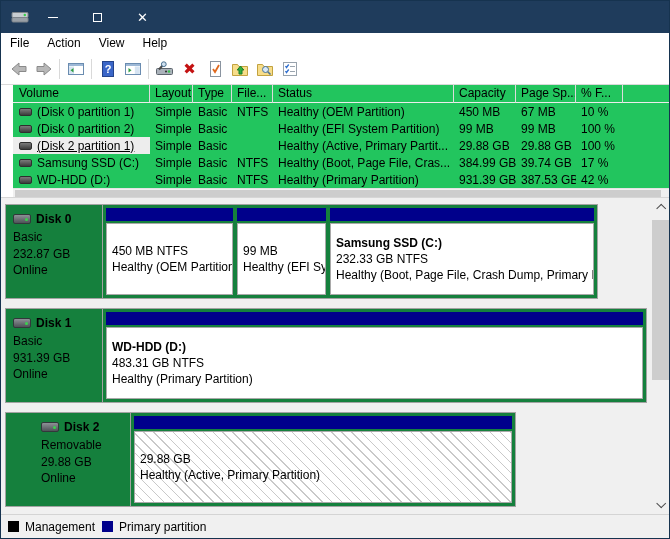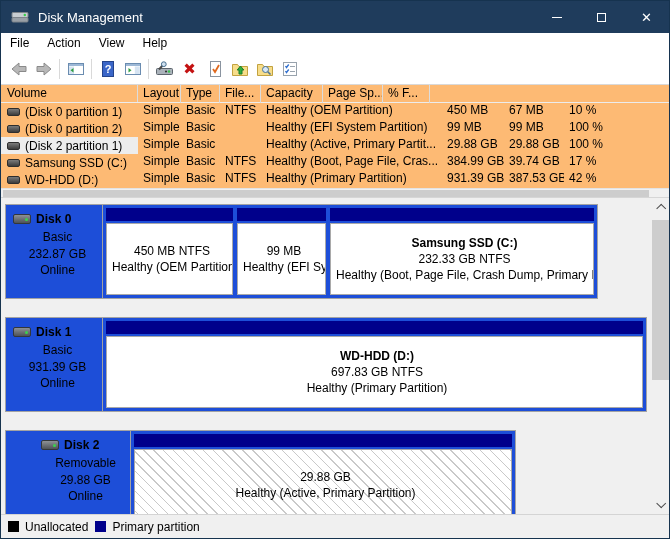--- a/index.html
+++ b/index.html
@@ -21,39 +21,39 @@
   .menubar { height:21px; background:#fff; display:flex; align-items:center; flex-shrink:0; }
   .menu-item { padding:0 9px; line-height:21px; }
 
   
   .toolbar { height:31px; background:#fff; border-bottom:1px solid #d9d9d9; display:flex; align-items:center; padding-left:5px; flex-shrink:0; }
   .tool-btn { width:25px; height:24px; display:flex; align-items:center; justify-content:center; }
   .tool-sep { width:1px; height:20px; background:#d9d9d9; margin:0 3px; }
   .x-glyph { color:#c41212; font-weight:bold; font-size:15px; font-family:"DejaVu Sans", sans-serif; }
 
   
-  .volume-pane { flex-shrink:0; background:#fdba74; }
+  .volume-pane { flex-shrink:0; background:#22c55e;margin-left:12px; }
   .vt-header { display:flex; height:18px; align-items:center; border-bottom:1px solid #ececec; }
   .vt-header .cell { border-right:1px solid #dcdcdc; height:18px; line-height:17px; }
   .vt-header .cell:last-child { border-right:none; }
   .cell { padding-left:5px; white-space:nowrap; overflow:hidden; }
   .c-vol { width:137px; } .c-layout { width:43px; } .c-type { width:39px; }
   .c-fs { width:41px; } .c-status { width:181px; } .c-cap { width:62px; }
   .c-free { width:60px; } .c-pct { width:47px; } .c-rest { flex:1; }
-  .vol-row { display:flex; height:17px; }
+  .vol-row { display:flex; height:17px; align-items:center; }
   .cell.c-vol { display:flex; align-items:center; gap:5px; padding-left:6px; height:17px; }
-  .vol-row.selected .cell.c-vol { background:#ededed; }
+  .vol-row.selected .cell.c-vol { background:#ededed;text-decoration:underline; }
   .vol-icon { width:13px; height:8px; flex-shrink:0; background:linear-gradient(#7b7b7b,#3c3c3c); border:1px solid #2e2e2e; border-radius:2px; }
 
   .hscroll { height:9px; background:#f0f0f0; border-top:1px solid #e3e3e3; position:relative; }
   .hscroll-thumb { position:absolute; left:2px; top:1px; height:7px; width:646px; background:#cdcdcd; }
 
   
   .disk-pane { flex:1; background:#f0f0f0; border-top:1px solid #d6d6d6; position:relative; padding:6px 0 0 4px; overflow:hidden; }
-  .disk-row { border:1px solid #a3a3a3; background:#1d4ed8; height:95px; display:flex; margin-bottom:18px;text-align:center; }
+  .disk-row { border:1px solid #a3a3a3; background:#15803d; height:95px; display:flex; margin-bottom:9px; }
   .disk-row.w0 { width:593px; } .disk-row.w1 { width:642px; } .disk-row.w2 { width:511px;padding-left:28px; }
   .disk-label { width:97px; border-right:1px solid #a3a3a3; padding:7px 0 0 7px; flex-shrink:0; }
   .disk-title { display:flex; align-items:center; gap:5px; font-weight:bold; font-size:12px; margin-bottom:3px; }
   .drive-ico { width:18px; height:10px; background:linear-gradient(#8d9196,#4e5257); border:1px solid #33373b; border-radius:2px; position:relative; flex-shrink:0; }
   .drive-ico i { position:absolute; right:2px; top:3px; width:3px; height:3px; background:#3ad24e; border-radius:50%; }
   .disk-label .line { line-height:16.5px; }
 
   .part-area { flex:1; display:flex; padding:3px; min-width:0; }
   .part { display:flex; flex-direction:column; margin-right:4px; min-width:0; }
   .part:last-child { margin-right:0; flex:1; }
@@ -82,21 +82,20 @@
 <body>
 
 <div class="window">
 
   <div class="titlebar" style="background: rgb(31, 60, 92);">
     <svg class="app-icon" viewBox="0 0 20 20">
       <rect x="2" y="5.5" width="16" height="5" rx="1" fill="#c8cdd2" stroke="#7d848b"></rect>
       <rect x="2" y="10.5" width="16" height="4.5" rx="1" fill="#99a0a7" stroke="#7d848b"></rect>
       <circle cx="14.8" cy="8" r="1.2" fill="#35d04a"></circle>
     </svg>
-    <span class="title-text">Disk Management</span>
     <div class="win-btn">
         <span class="glyph-min"></span>
       </div>
     <div class="win-btn">
         <span class="glyph-max"></span>
       </div>
     <div class="win-btn">
         <span class="glyph-close">✕</span>
       </div>
   </div>
@@ -184,20 +183,21 @@
         </svg>
     </div>
   </div>
 
   <div class="volume-pane">
     <div class="vt-header">
       <div class="cell c-vol">Volume</div>
       <div class="cell c-layout">Layout</div>
       <div class="cell c-type">Type</div>
       <div class="cell c-fs">File...</div>
+      <div class="cell c-status">Status</div>
       <div class="cell c-cap">Capacity</div>
       <div class="cell c-free">Page Sp...</div>
       <div class="cell c-pct">% F...</div>
       <div class="cell c-rest"></div>
     </div>
 
     <div class="vol-row">
       <div class="cell c-vol">
           <span class="vol-icon"></span>
           <span>(Disk 0 partition 1)</span>
@@ -327,21 +327,21 @@
           </div>
         <div class="line">Basic</div>
         <div class="line">931.39 GB</div>
         <div class="line">Online</div>
       </div>
       <div class="part-area">
         <div class="part">
           <div class="part-bar" style="background: rgb(0, 0, 139);"></div>
           <div class="part-box">
             <div class="pline ptitle">WD-HDD (D:)</div>
-            <div class="pline">697.83 GB NTFS</div>
+            <div class="pline">483.31 GB NTFS</div>
             <div class="pline">Healthy (Primary Partition)</div>
           </div>
         </div>
       </div>
     </div>
 
     <div class="disk-row w2">
       <div class="disk-label">
         <div class="disk-title">
             <span class="drive-ico">
@@ -371,21 +371,21 @@
       <div class="vs-thumb"></div>
       <div class="vs-btn vs-down">
           <span class="chev down"></span>
         </div>
     </div>
   </div>
 
   <div class="statusbar">
     <div class="legend-item">
       <span class="swatch" style="background: rgb(0, 0, 0);"></span>
-      <span>Unallocated</span>
+      <span>Management</span>
     </div>
     <div class="legend-item">
       <span class="swatch" style="background: rgb(0, 0, 139);"></span>
       <span>Primary partition</span>
     </div>
   </div>
 
 </div>
 
 </body></html>

